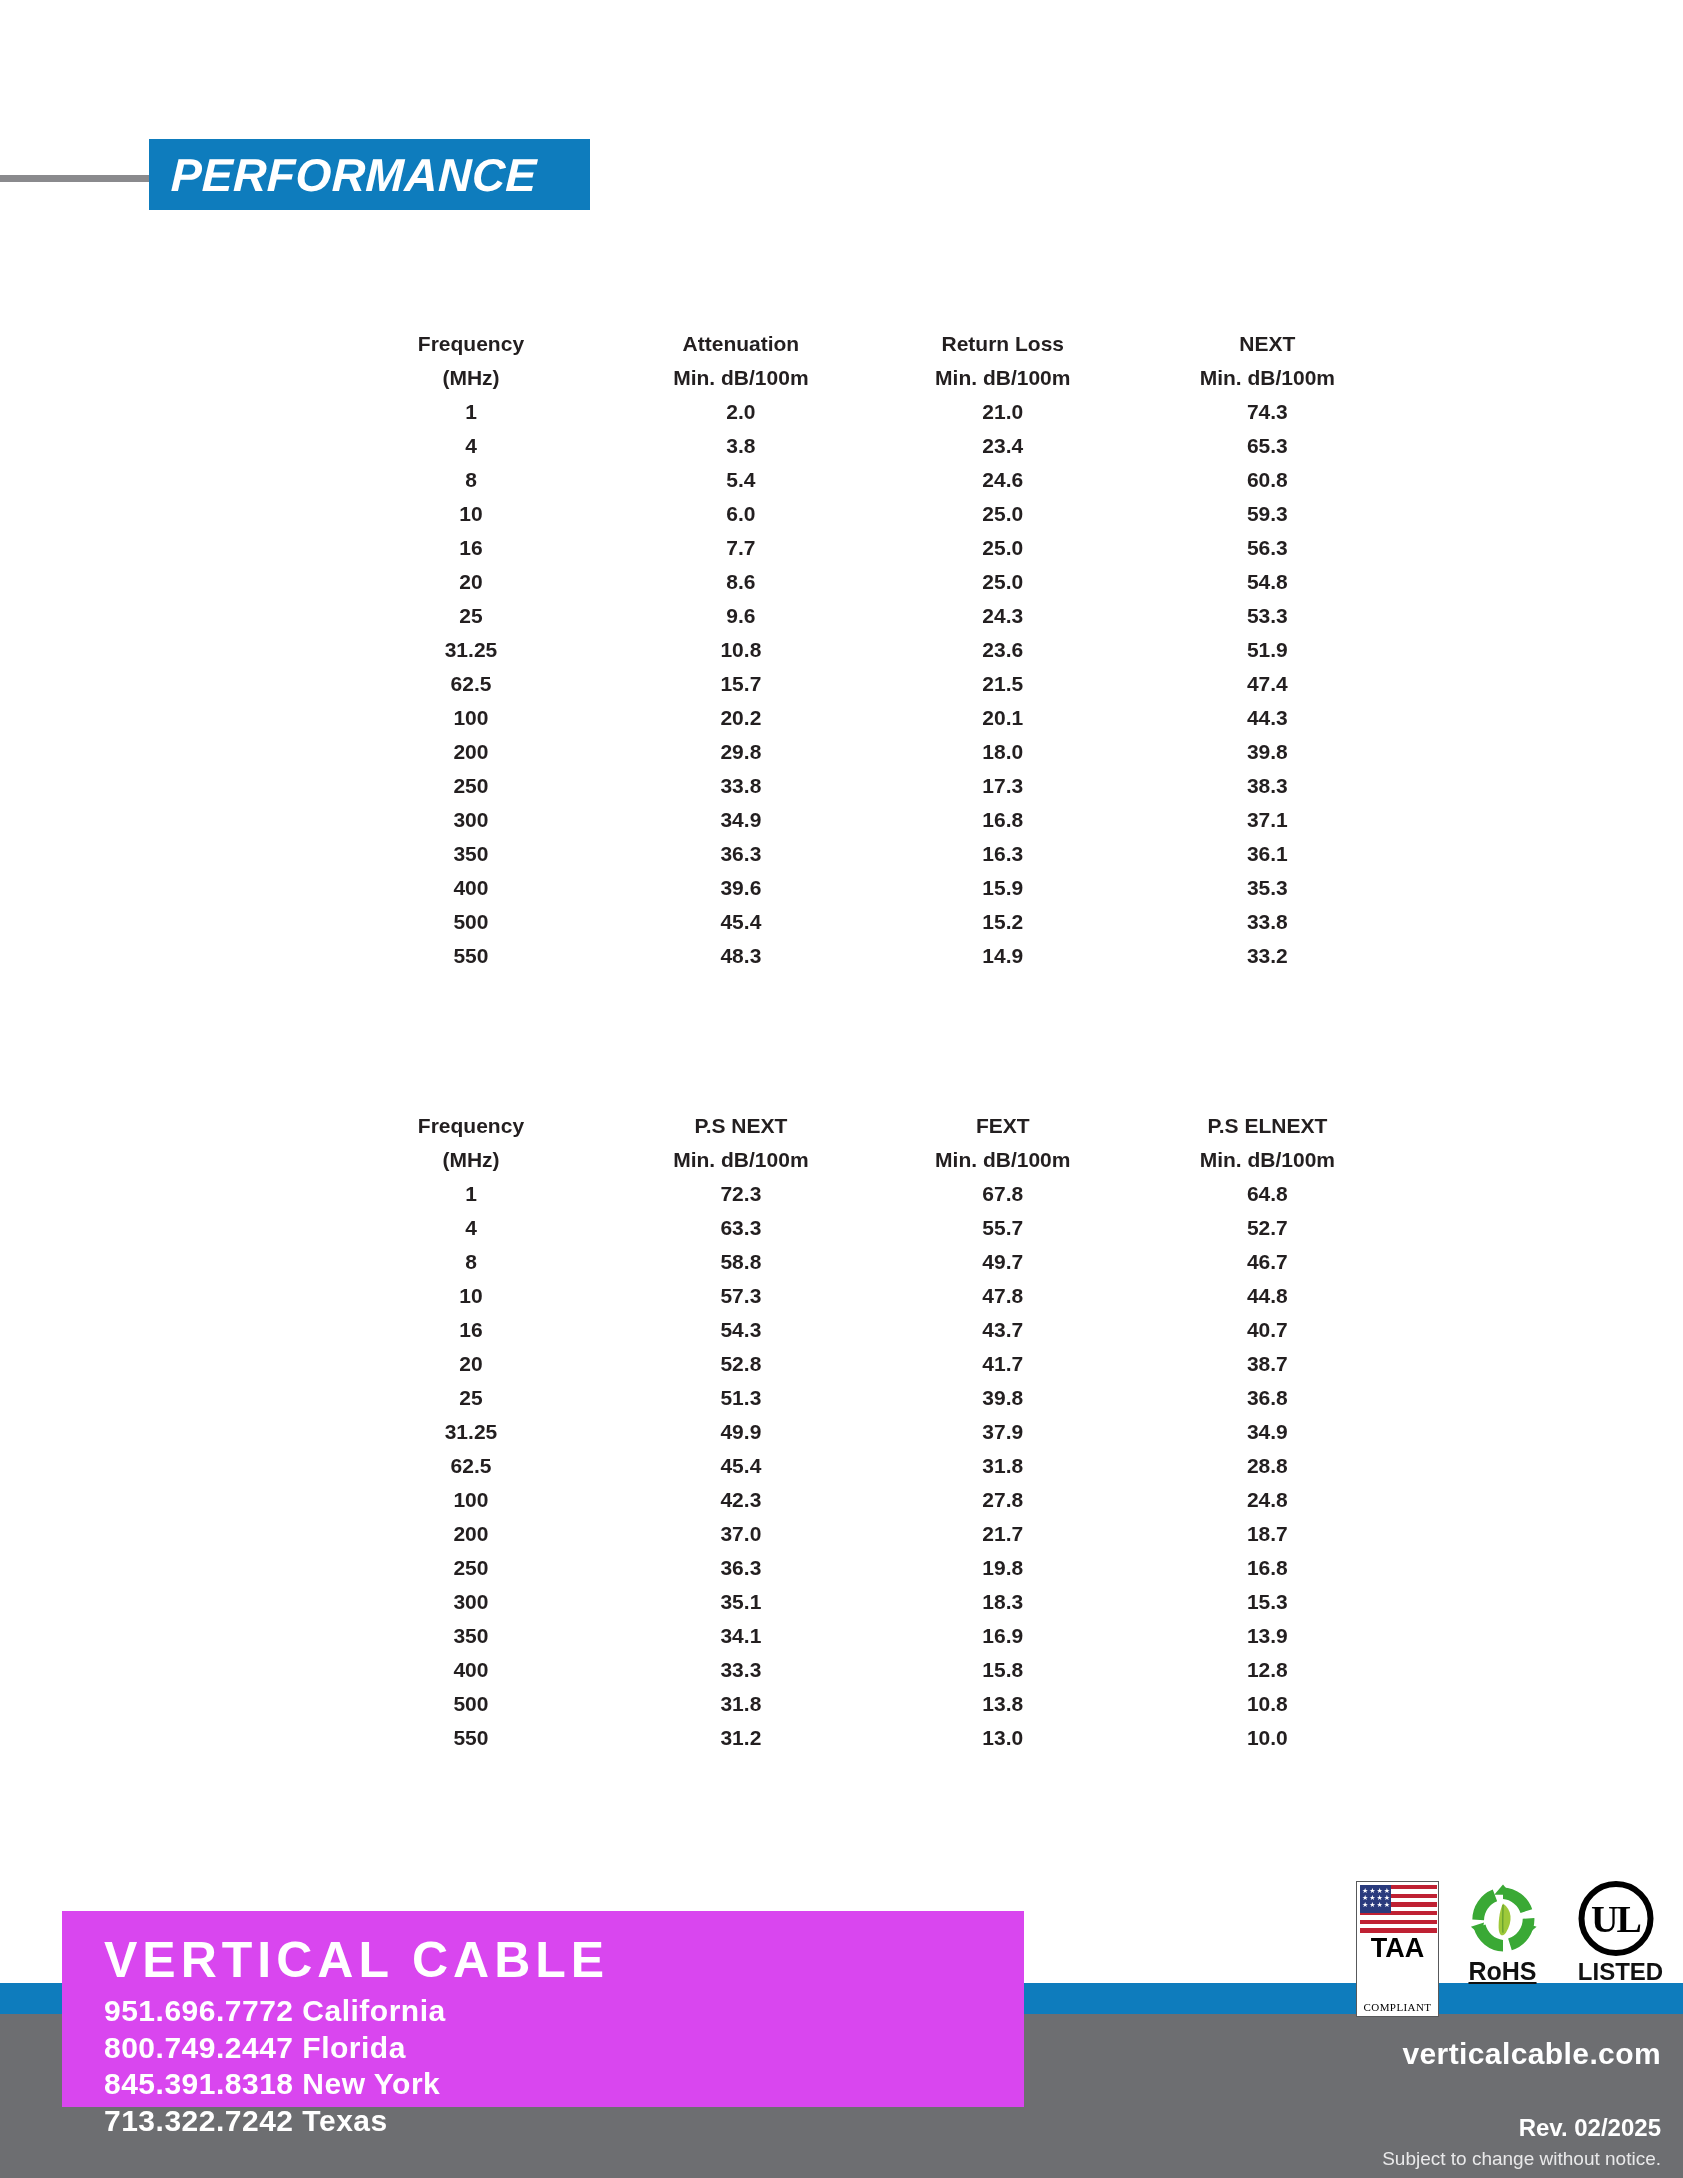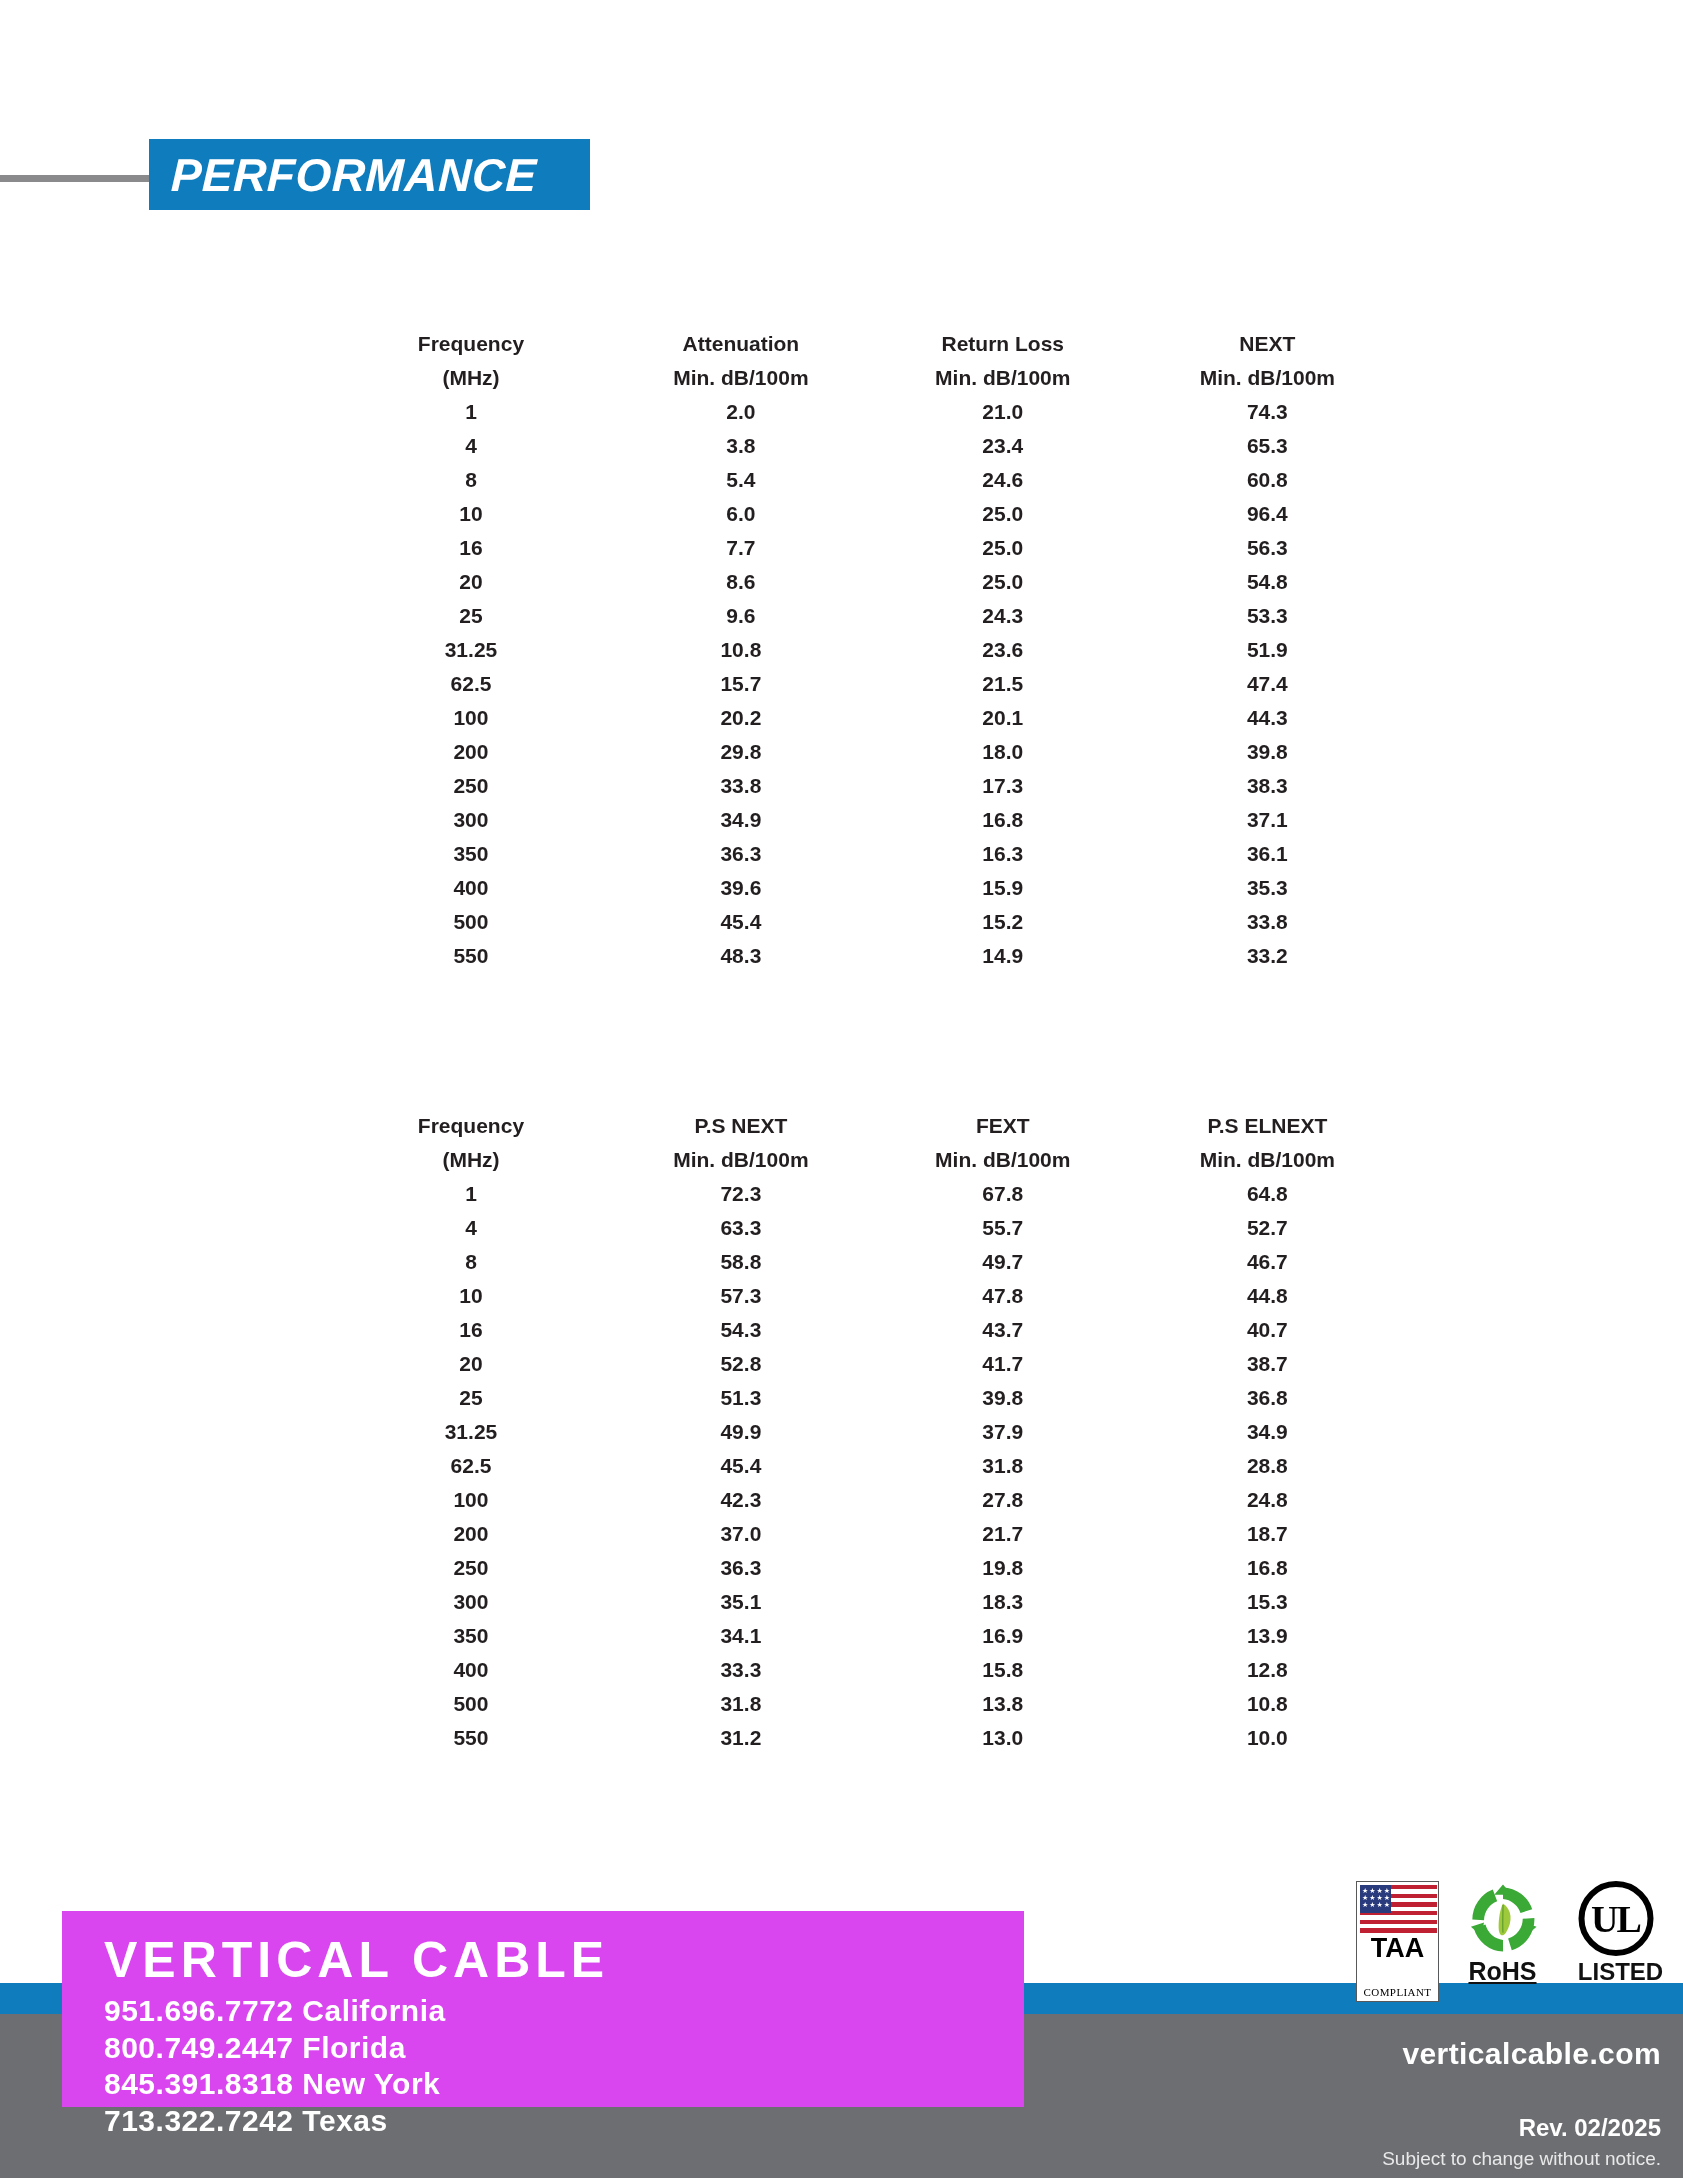--- a/index.html
+++ b/index.html
@@ -142,21 +142,21 @@
     right: 18px;
     top: 1881px;
     height: 107px;
     display: flex;
     align-items: flex-start;
     gap: 16px;
   }
   
   #logo-taa {
     width: 83px;
-    height: 121px;
+    height: 136px;
     border: 1.5px solid #58595b;
     background: #ffffff;
     position: relative;
     box-sizing: border-box;
   }
   #logo-taa .flag {
     position: absolute;
     left: 3px; top: 3px;
     width: 77px; height: 48px;
     background:
@@ -330,21 +330,21 @@
         <tr>
           <td>8</td>
           <td>5.4</td>
           <td>24.6</td>
           <td>60.8</td>
         </tr>
         <tr>
           <td>10</td>
           <td>6.0</td>
           <td>25.0</td>
-          <td>96.4</td>
+          <td>59.3</td>
         </tr>
         <tr>
           <td>16</td>
           <td>7.7</td>
           <td>25.0</td>
           <td>56.3</td>
         </tr>
         <tr>
           <td>20</td>
           <td>8.6</td>

